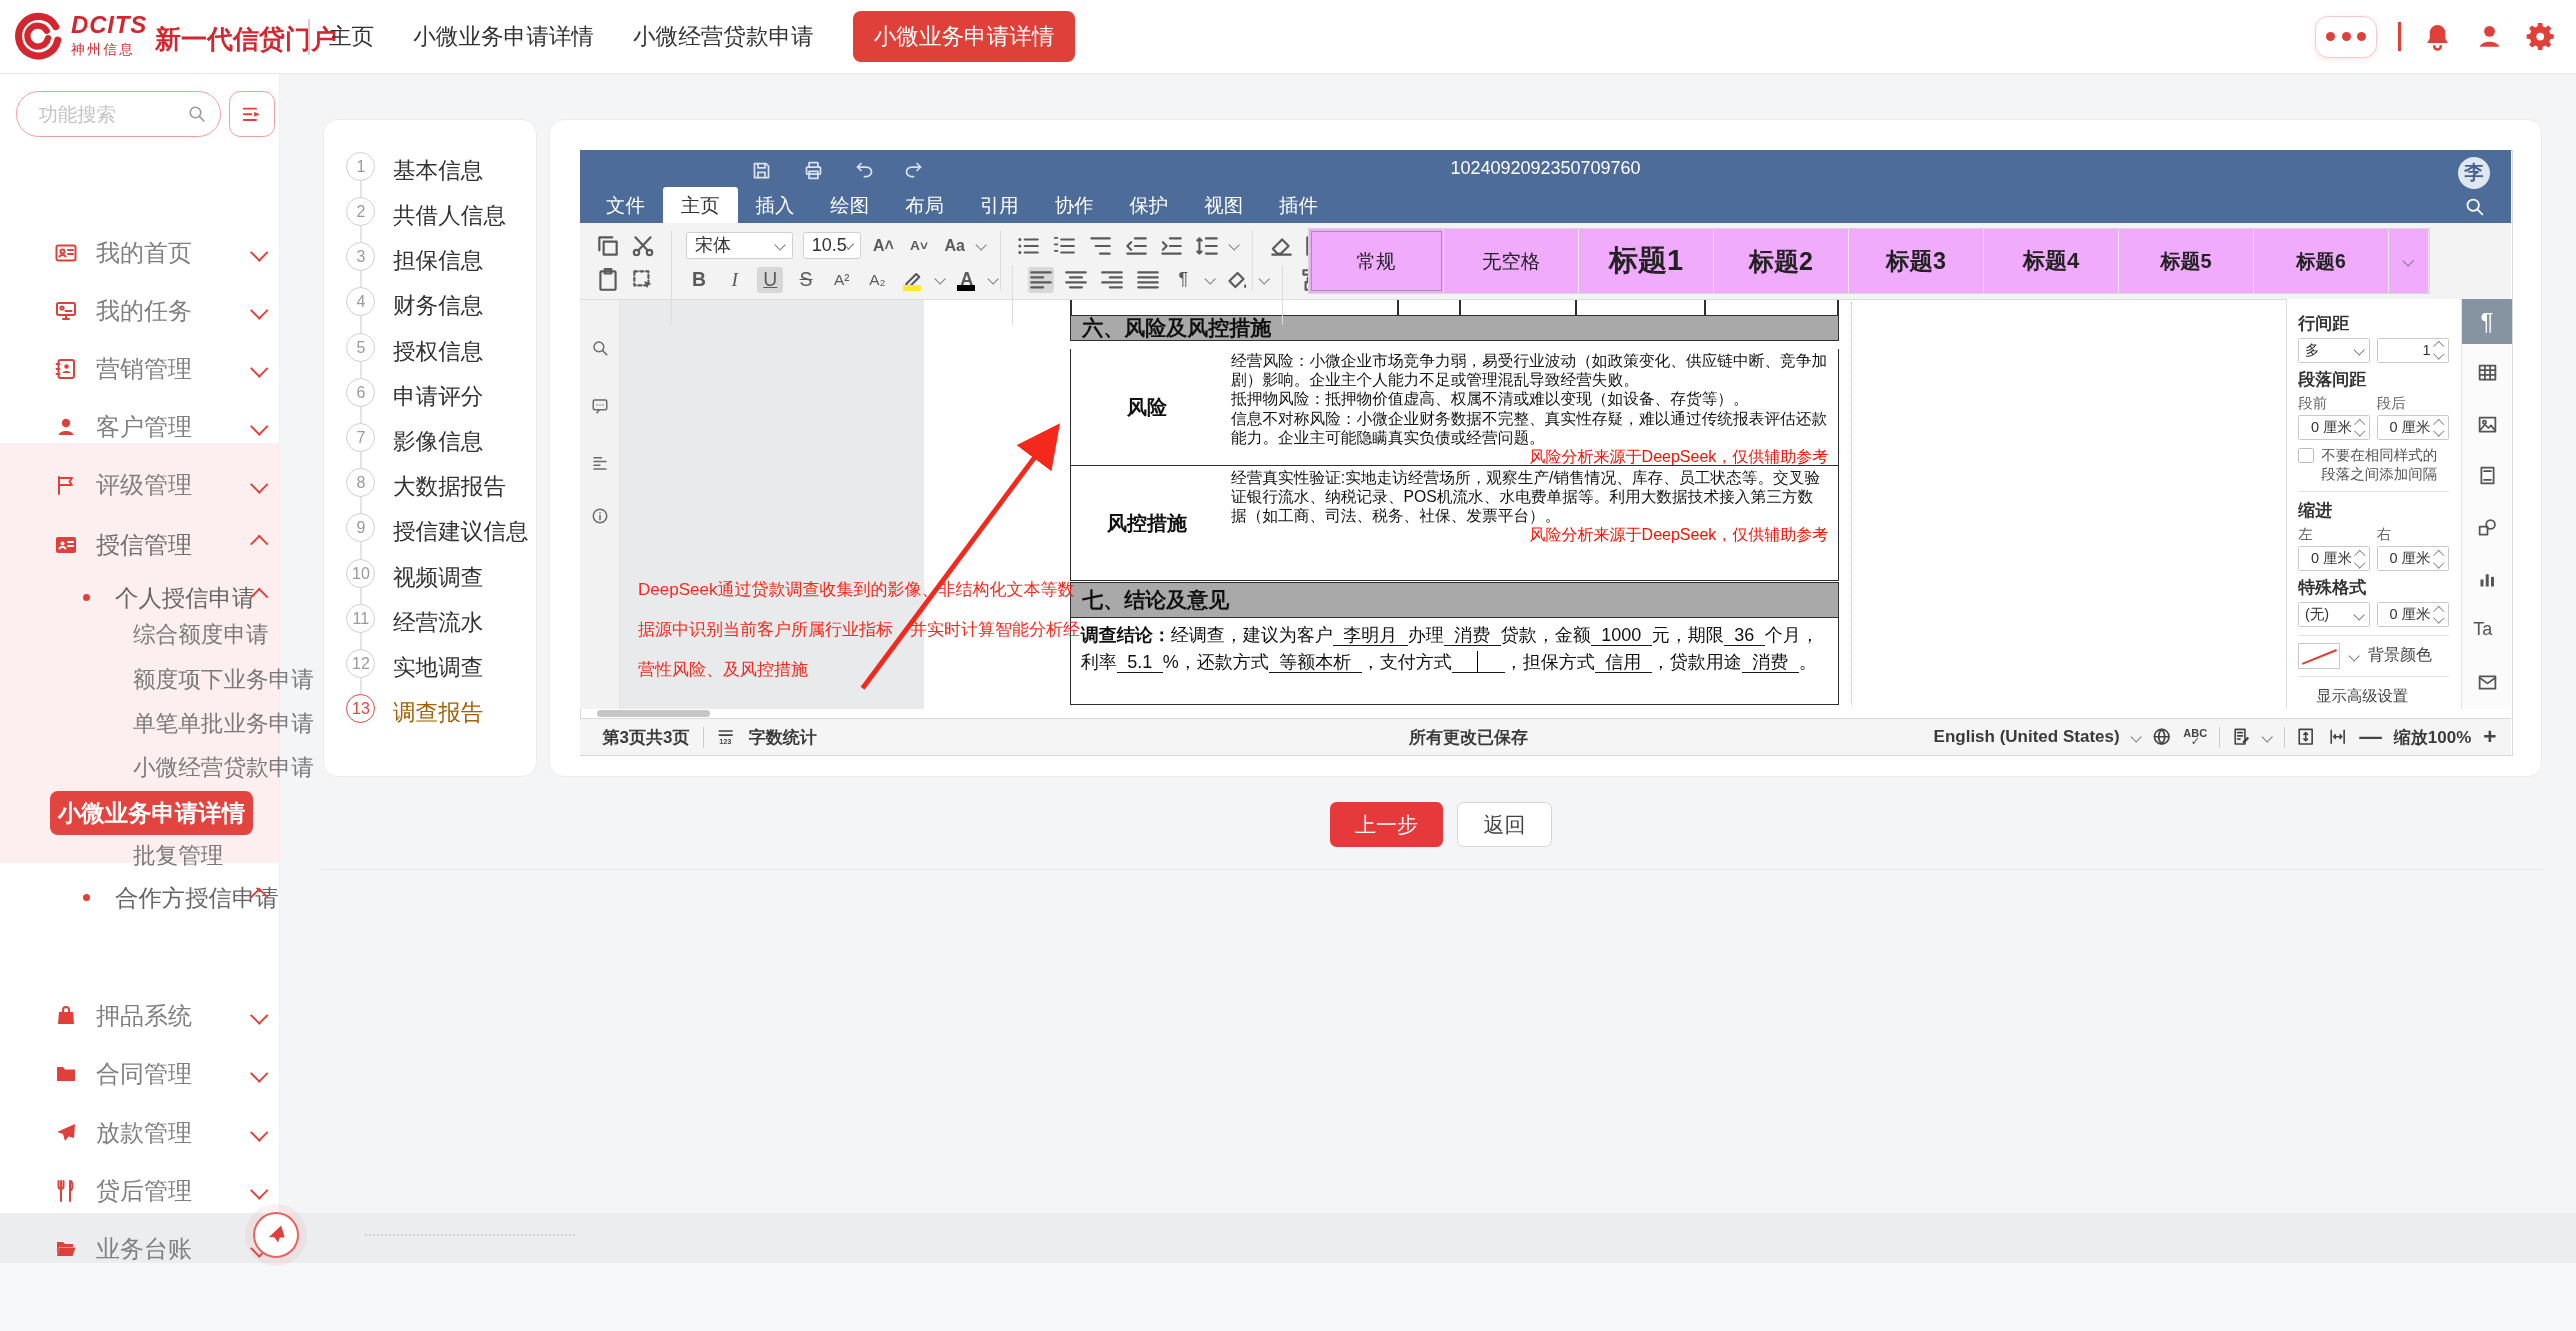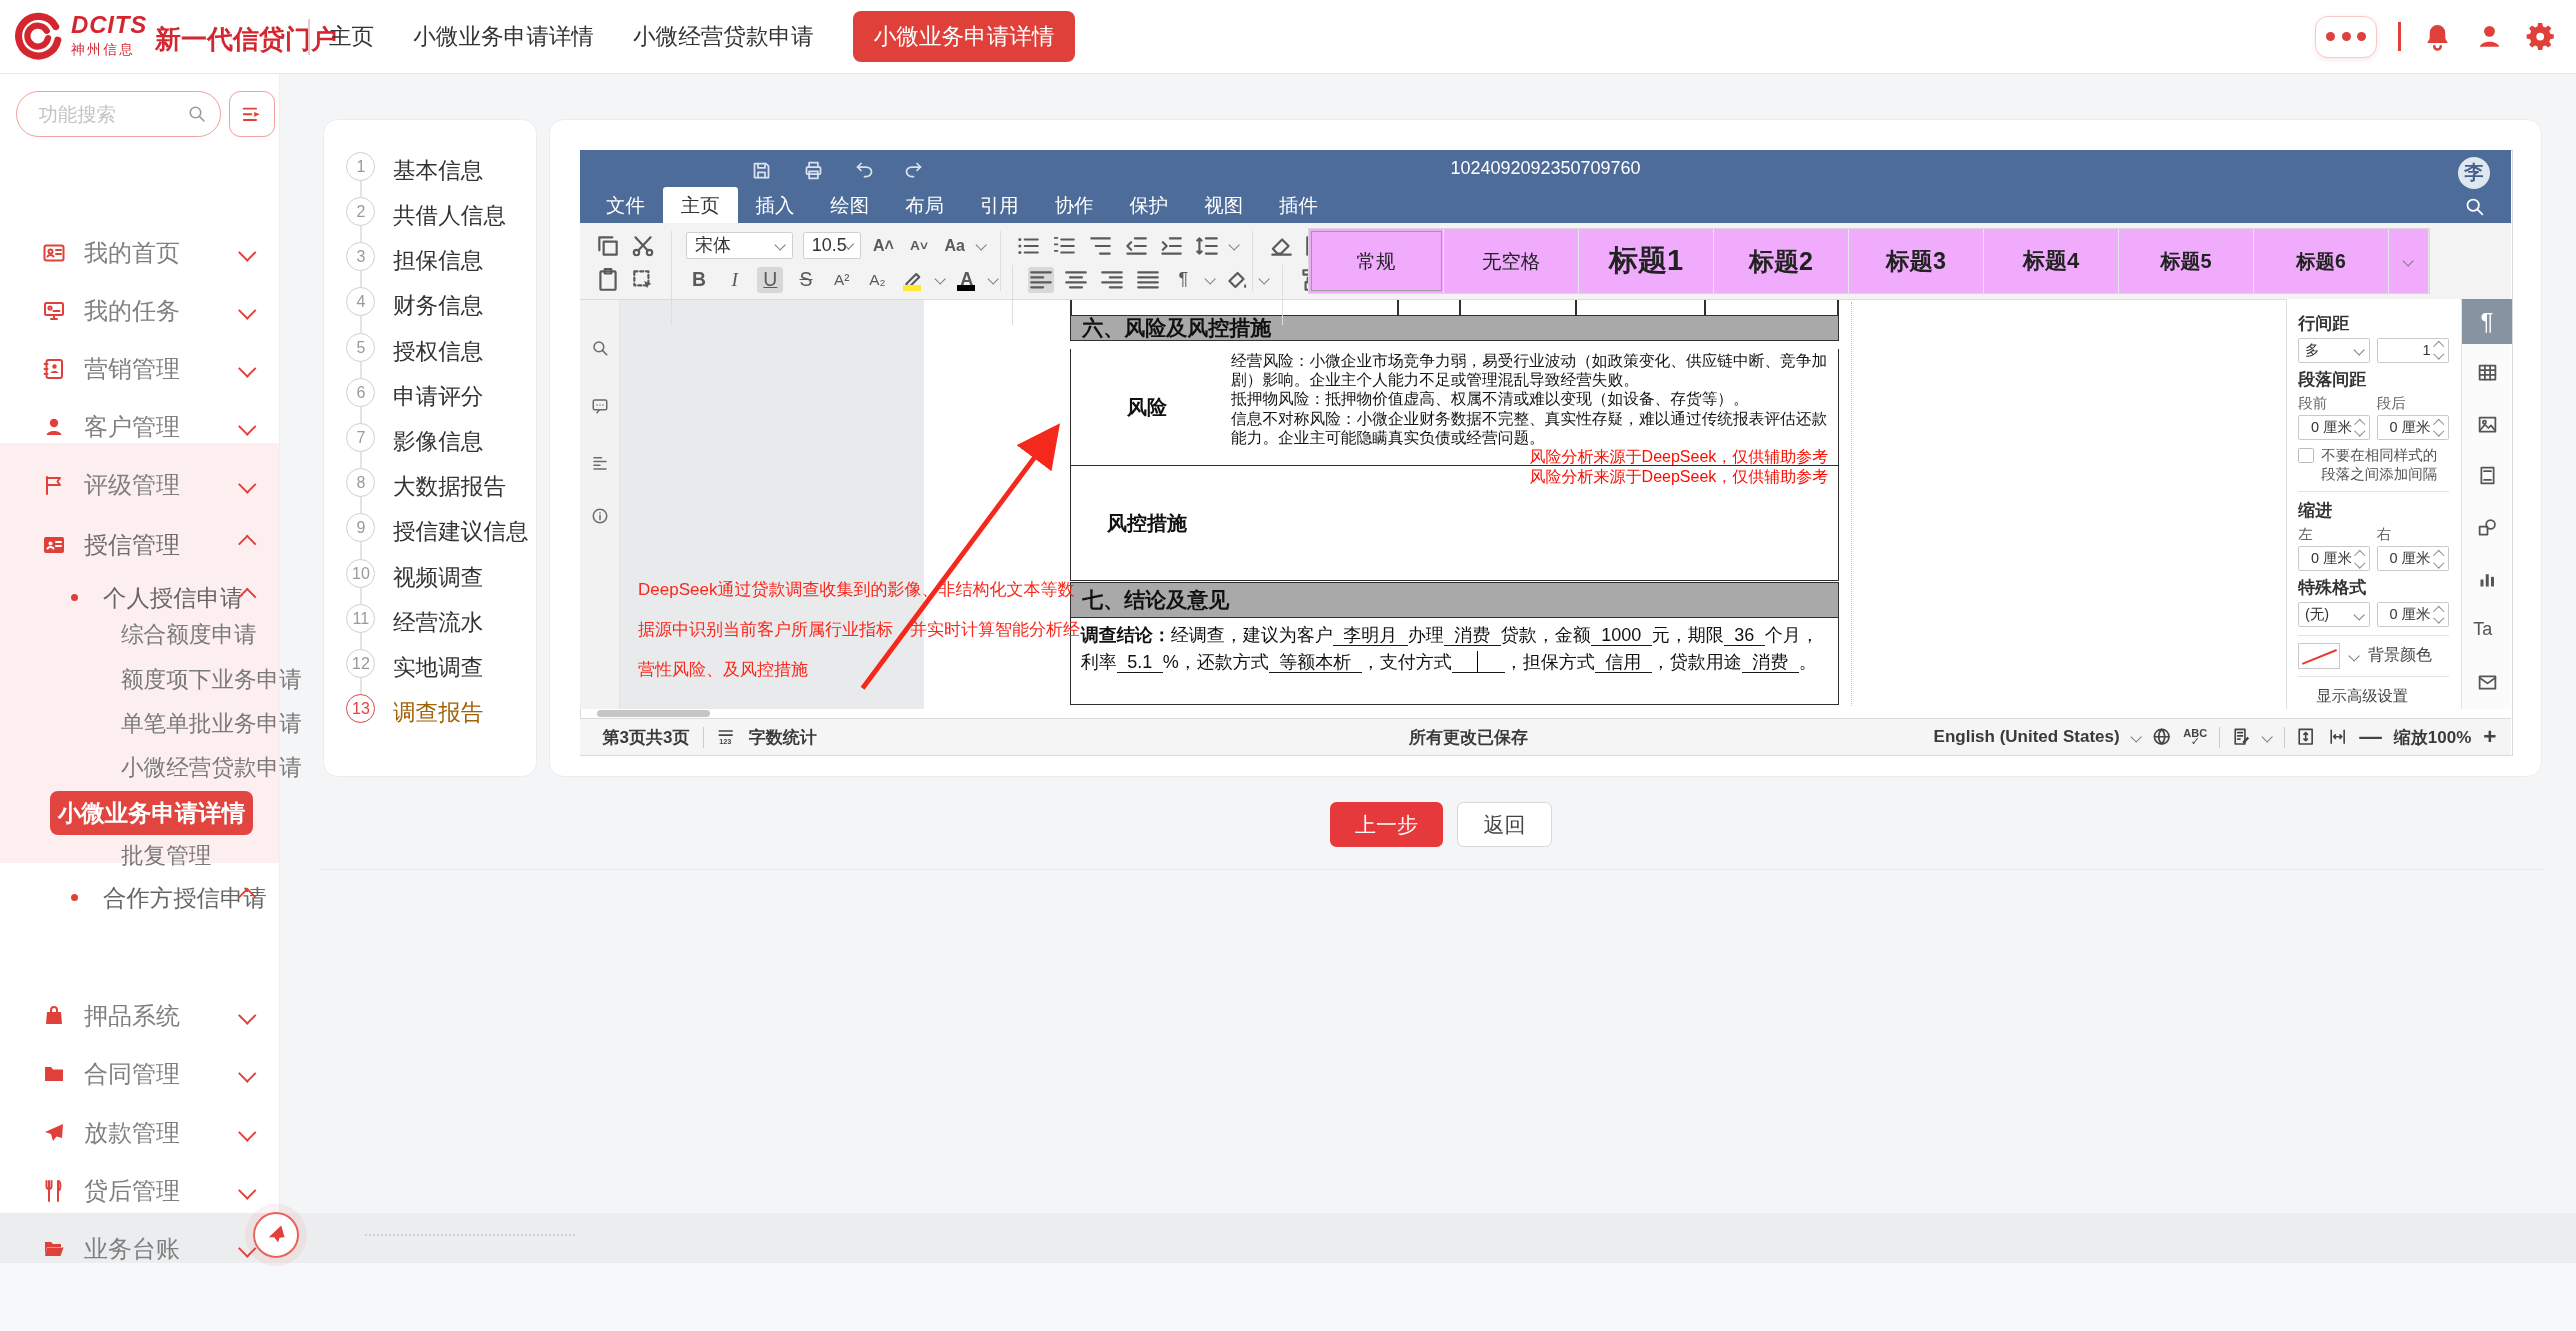--- a/index.html
+++ b/index.html
@@ -24,21 +24,21 @@
   .hdr-vdiv{width:2.4px;height:29px;background:#e0403a;}
   .hicon{width:31px;height:31px;color:#e0403a;}
   
   .sidebar{left:0;top:73px;width:279px;height:1140px;background:#fff;border-right:0.8px solid #efefef;z-index:20;}
   .search-box{left:16px;top:18px;width:203px;height:44px;border:1.6px solid #f09e9e;border-radius:22.6px;display:flex;align-items:center;background:#fff;}
   .search-box input{border:0;outline:0;background:transparent;font-size:19.4px;color:#666;width:145px;margin-left:19.4px;font-family:inherit;}
   .search-box input::placeholder{color:#c4c4c4;}
   .search-box .sic{width:19.4px;height:19.4px;color:#9a9a9a;margin-left:1.6px;}
   .collapse-btn{left:229px;top:18px;width:44px;height:44px;border:1.6px solid #f09e9e;border-radius:11.3px;display:flex;align-items:center;justify-content:center;color:#e0403a;background:#fff;}
   .collapse-btn .sic{width:22.6px;height:22.6px;}
-  .srow{left:0;width:279px;height:45px;display:flex;align-items:center;padding-left:48px;}
+  .srow{left:12px;width:279px;height:45px;display:flex;align-items:center;padding-left:48px;}
   .srow .sicon{position:absolute;left:42px;width:24px;height:24px;color:#e0403a;}
   .srow .slabel{position:absolute;left:84px;font-size:24px;color:#808080;white-space:nowrap;}
   .chev{display:inline-block;width:10.5px;height:10.5px;border-right:2.4px solid #e0403a;border-bottom:2.4px solid #e0403a;}
   .chev.down{transform:rotate(45deg);}
   .chev.up{transform:rotate(-135deg);}
   .srow .chev{position:absolute;left:241px;}
   .pink{left:0;top:370px;width:279px;height:420px;background:#fdefef;}
   .dot{position:absolute;left:71px;width:7.3px;height:7.3px;border-radius:50%;background:#e0403a;}
   .sub-label{position:absolute;font-size:22.6px;color:#7a7a7a;white-space:nowrap;}
   .side-pill{position:absolute;left:50px;width:203px;height:44px;background:#e2453f;border-radius:8px;color:#fff;font-size:23.4px;font-weight:bold;display:flex;align-items:center;justify-content:center;white-space:nowrap;}
@@ -690,20 +690,21 @@
   <div class="secband" style="top:16px;height:26px;">六、风险及风控措施</div>
   <div class="rowlab" style="top:50px;height:117px;">风险</div>
   <div class="rowcell" style="top:50px;height:117px;" id="risk-cell">
       <p>经营风险：小微企业市场竞争力弱，易受行业波动（如政策变化、供应链中断、竞争加剧）影响。企业主个人能力不足或管理混乱导致经营失败。</p>
       <p>抵押物风险：抵押物价值虚高、权属不清或难以变现（如设备、存货等）。</p>
       <p>信息不对称风险：小微企业财务数据不完整、真实性存疑，难以通过传统报表评估还款能力。企业主可能隐瞒真实负债或经营问题。</p>
       <div class="srcline">风险分析来源于DeepSeek，仅供辅助参考</div>
     </div>
   <div class="rowlab" style="top:167px;height:115px;">风控措施</div>
   <div class="rowcell" style="top:167px;height:115px;" id="ctrl-cell">
+      <p>经营真实性验证:实地走访经营场所，观察生产/销售情况、库存、员工状态等。交叉验证银行流水、纳税记录、POS机流水、水电费单据等。利用大数据技术接入第三方数据（如工商、司法、税务、社保、发票平台）。</p>
       <div class="srcline">风险分析来源于DeepSeek，仅供辅助参考</div>
     </div>
   <div class="secband" style="top:283px;height:36px;">七、结论及意见</div>
   <div class="conclusion" id="conclusion"><span class="b ">调查结论：</span><span>经调查，建议为客户</span><span class="u">李明月</span><span>办理</span><span class="u">消费</span><span>贷款，金额</span><span class="u">1000</span><span>元，期限</span><span class="u">36</span><span>个月，利率</span><span class="u">5.1</span><span>%，还款方式</span><span class="u">等额本析</span><span>，支付方式</span><span class="u blank"><span class="caret"></span></span><span>，担保方式</span><span class="u">信用</span><span>，贷款用途</span><span class="u">消费</span><span>。</span></div>
 </div>
 
 <div class="abs annotation">DeepSeek通过贷款调查收集到的影像、非结构化文本等数据源中识别当前客户所属行业指标，并实时计算智能分析经营性风险、及风控措施</div>
 <svg class="abs arrow-svg" viewBox="0 0 300 370">
   <defs>
     <marker id="ah" markerWidth="9" markerHeight="9" refX="6" refY="4.5" orient="auto">

